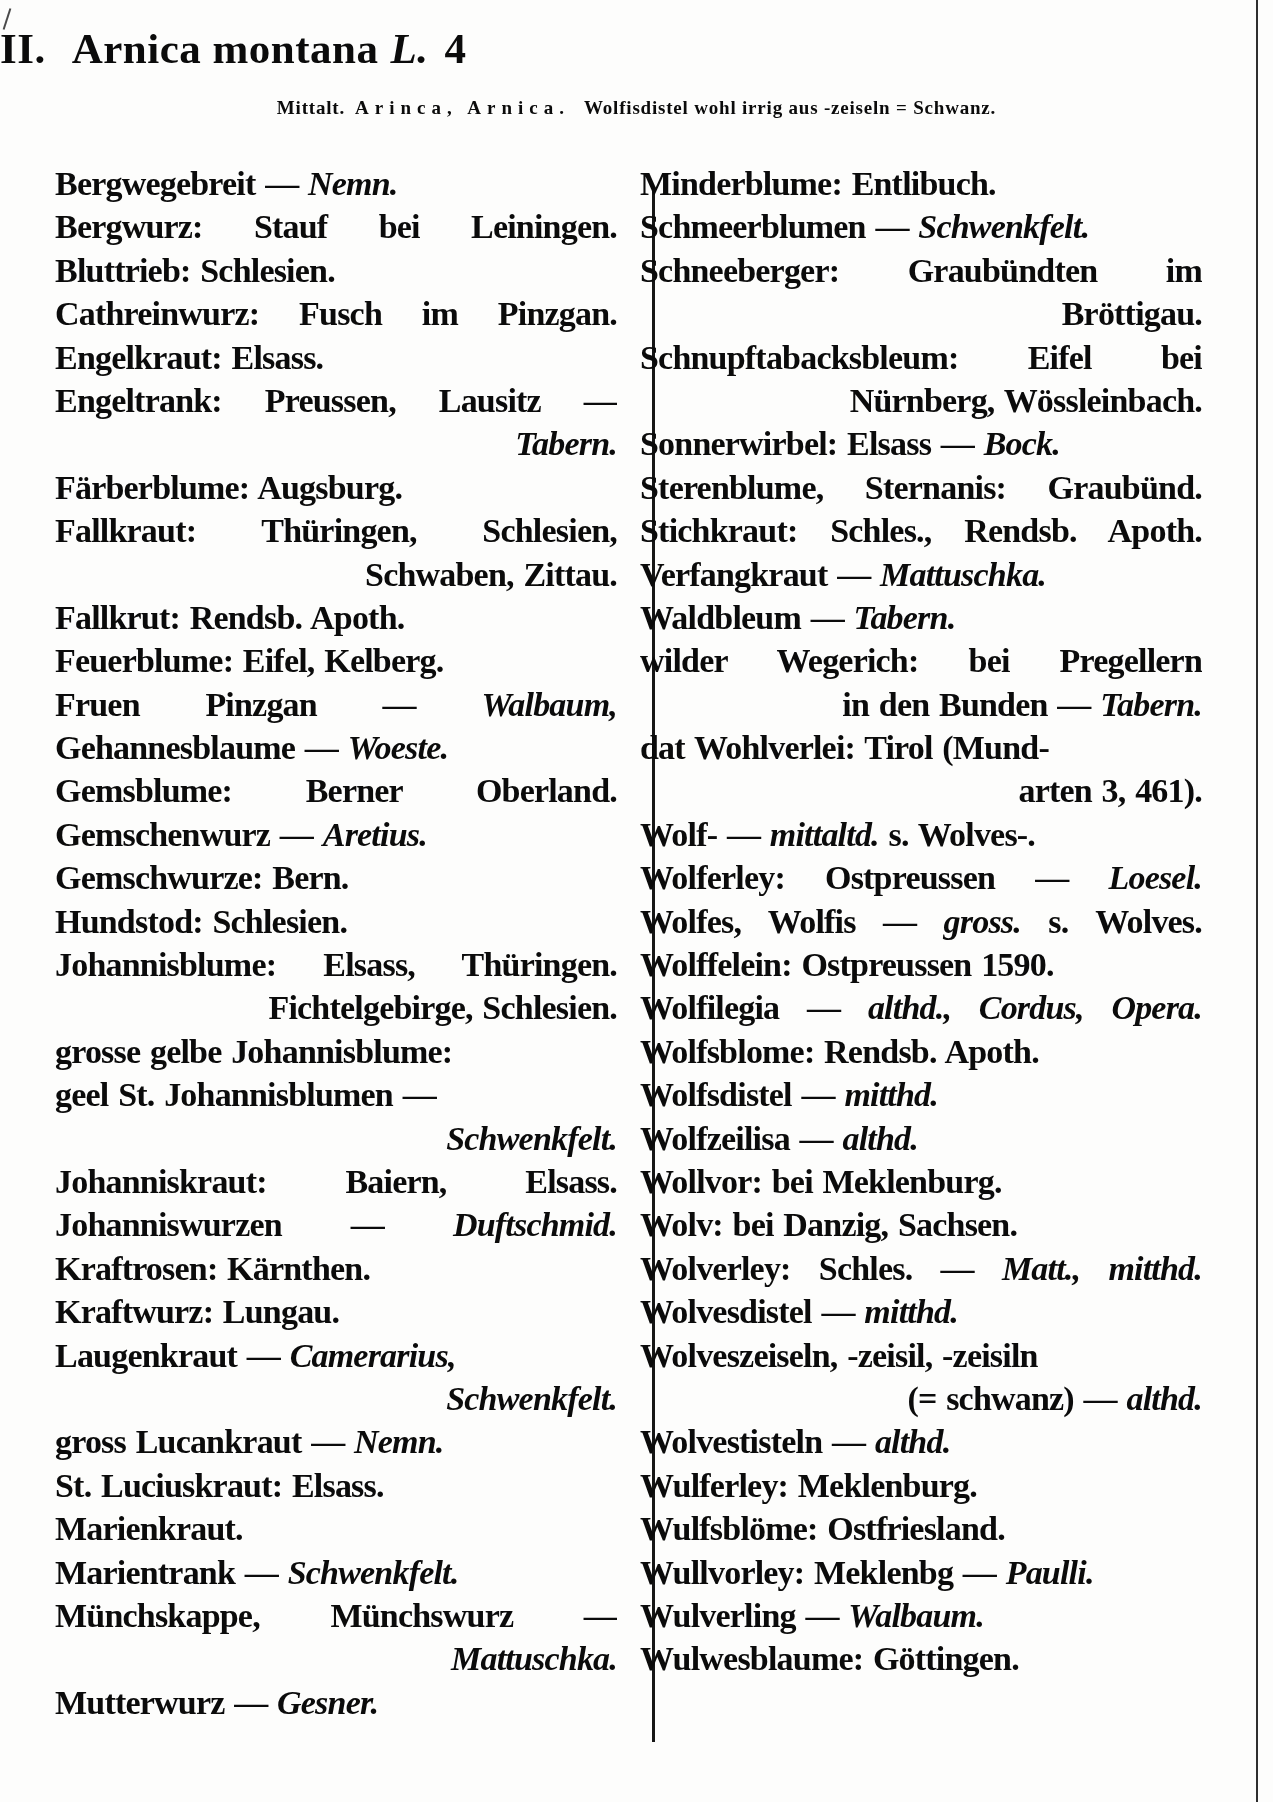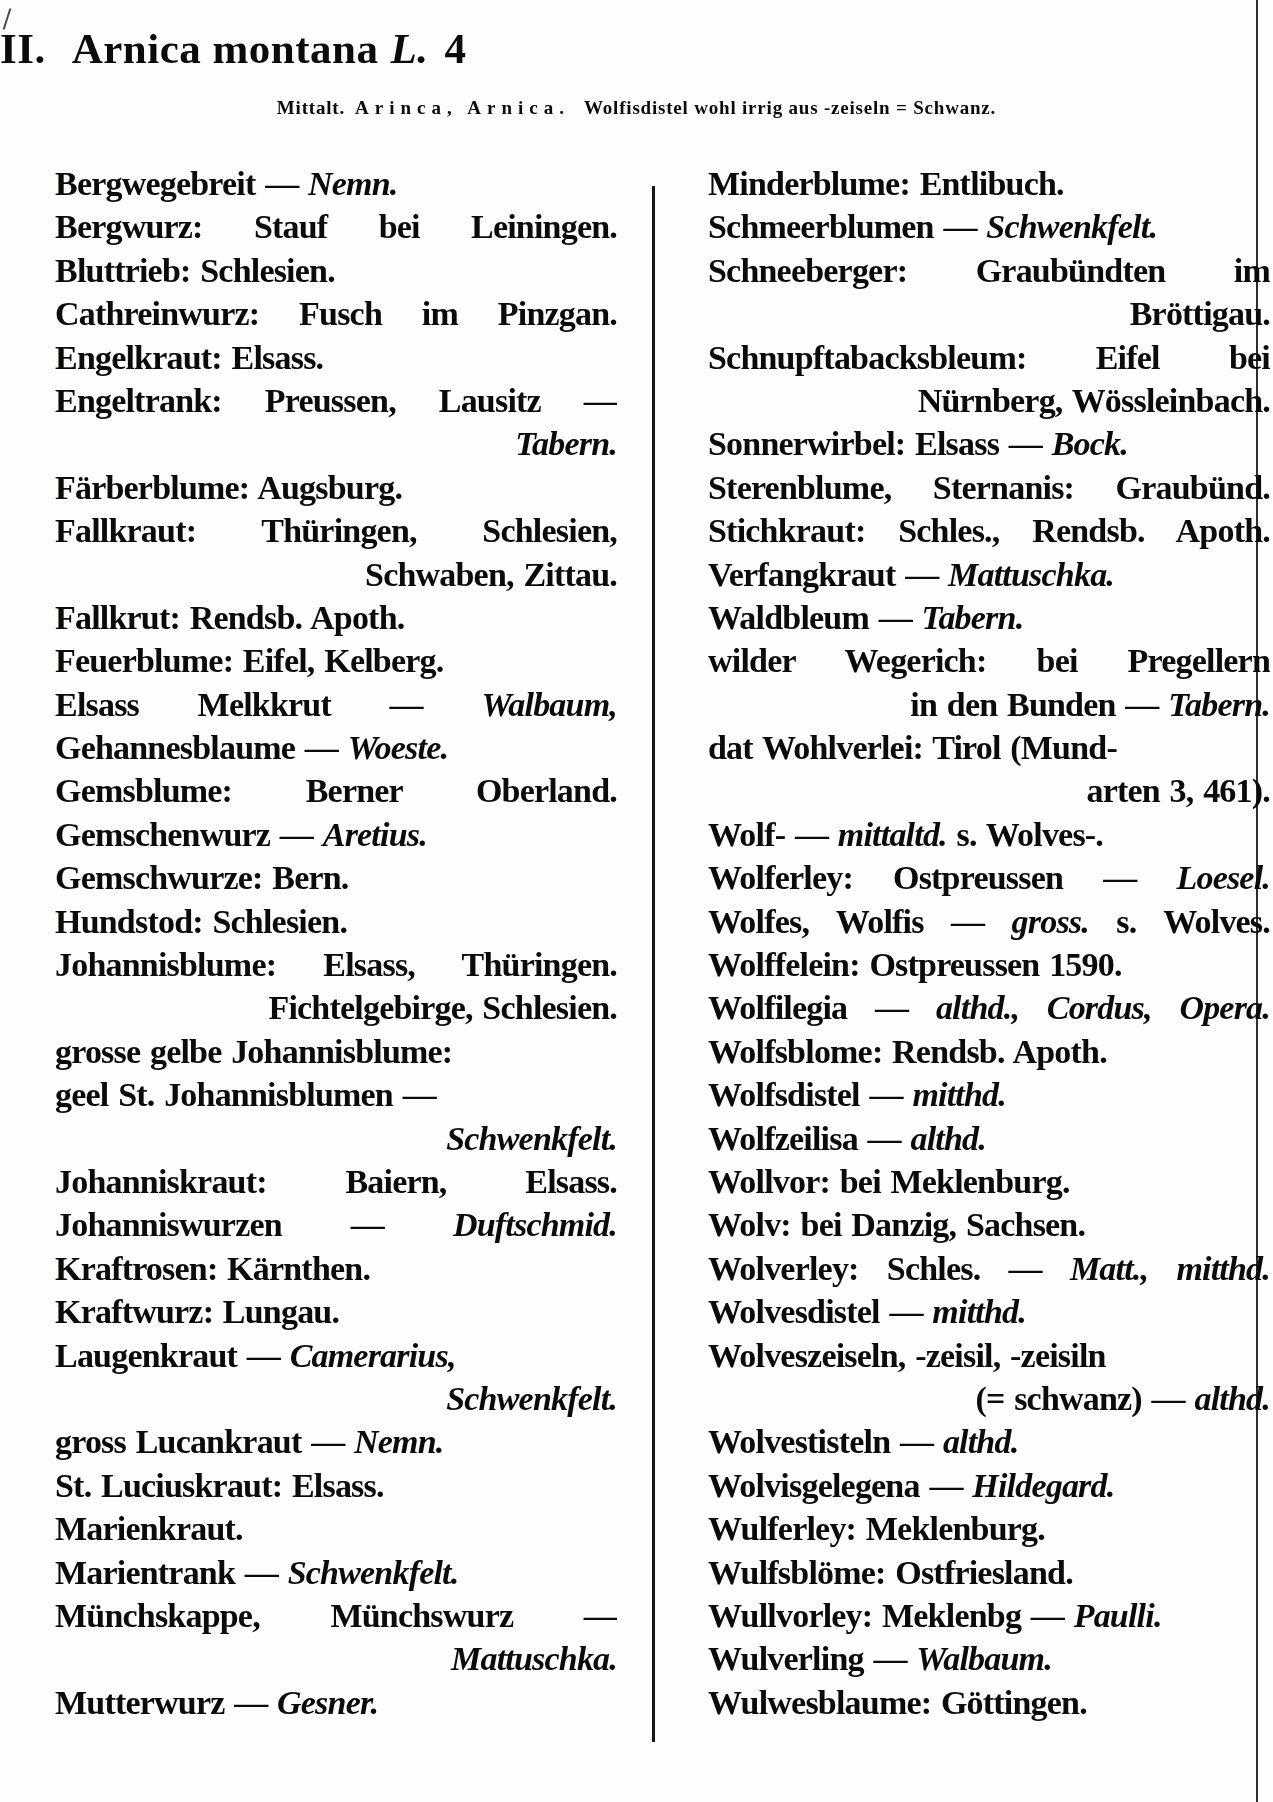--- a/index.html
+++ b/index.html
@@ -16,21 +16,21 @@
   .title-authority{font-style:italic;margin-left:12px;}
   .title-symbol{margin-left:16px;}
   .page-subtitle{
     position:absolute;top:97px;left:0;width:1273px;text-align:center;
     font-size:19px;font-weight:700;letter-spacing:.8px;white-space:nowrap;
   }
   .sub-lead{margin-right:10px;}
   .sub-spaced{letter-spacing:6px;margin-right:14px;}
   .column{position:absolute;top:162px;width:562px;}
   .column-left{left:55px;}
-  .column-right{left:708px;}
+  .column-right{left:640px;}
   .line{
     height:43.4px;line-height:43.4px;font-size:34px;font-weight:700;
     letter-spacing:-0.8px;word-spacing:2px;white-space:nowrap;
   }
   .line.just{white-space:normal;text-align:justify;text-align-last:justify;text-justify:inter-word;overflow:hidden;}
   .line.cont{text-align:right;}
   .it{font-style:italic;}
   .divider{
     position:absolute;left:652px;top:186px;width:3px;height:1556px;
     background:#161616;
@@ -84,21 +84,21 @@
       <div class="line just"><span>Fallkraut: Thüringen, Schlesien,</span></div>
       <div class="line cont"><span>Schwaben, Zittau.</span></div>
     </div>
     <div class="entry">
       <div class="line"><span>Fallkrut: Rendsb. Apoth.</span></div>
     </div>
     <div class="entry">
       <div class="line"><span>Feuerblume: Eifel, Kelberg.</span></div>
     </div>
     <div class="entry">
-      <div class="line just"><span>Elsass Melkkrut — </span><span class="it">Walbaum,</span></div>
+      <div class="line just"><span>Fruen Pinzgan — </span><span class="it">Walbaum,</span></div>
     </div>
     <div class="entry">
       <div class="line"><span>Gehannesblaume — </span><span class="it">Woeste.</span></div>
     </div>
     <div class="entry">
       <div class="line just"><span>Gemsblume: Berner Oberland.</span></div>
     </div>
     <div class="entry">
       <div class="line"><span>Gemschenwurz — </span><span class="it">Aretius.</span></div>
     </div>
@@ -231,23 +231,20 @@
       <div class="line"><span>Wolvesdistel — </span><span class="it">mitthd.</span></div>
     </div>
     <div class="entry">
       <div class="line"><span>Wolveszeiseln, -zeisil, -zeisiln</span></div>
       <div class="line cont"><span>(= schwanz) — </span><span class="it">althd.</span></div>
     </div>
     <div class="entry">
       <div class="line"><span>Wolvestisteln — </span><span class="it">althd.</span></div>
     </div>
     <div class="entry">
-      <div class="line"><span>Wolvisgelegena — </span><span class="it">Hildegard.</span></div>
-    </div>
-    <div class="entry">
       <div class="line"><span>Wulferley: Meklenburg.</span></div>
     </div>
     <div class="entry">
       <div class="line"><span>Wulfsblöme: Ostfriesland.</span></div>
     </div>
     <div class="entry">
       <div class="line"><span>Wullvorley: Meklenbg — </span><span class="it">Paulli.</span></div>
     </div>
     <div class="entry">
       <div class="line"><span>Wulverling — </span><span class="it">Walbaum.</span></div>

